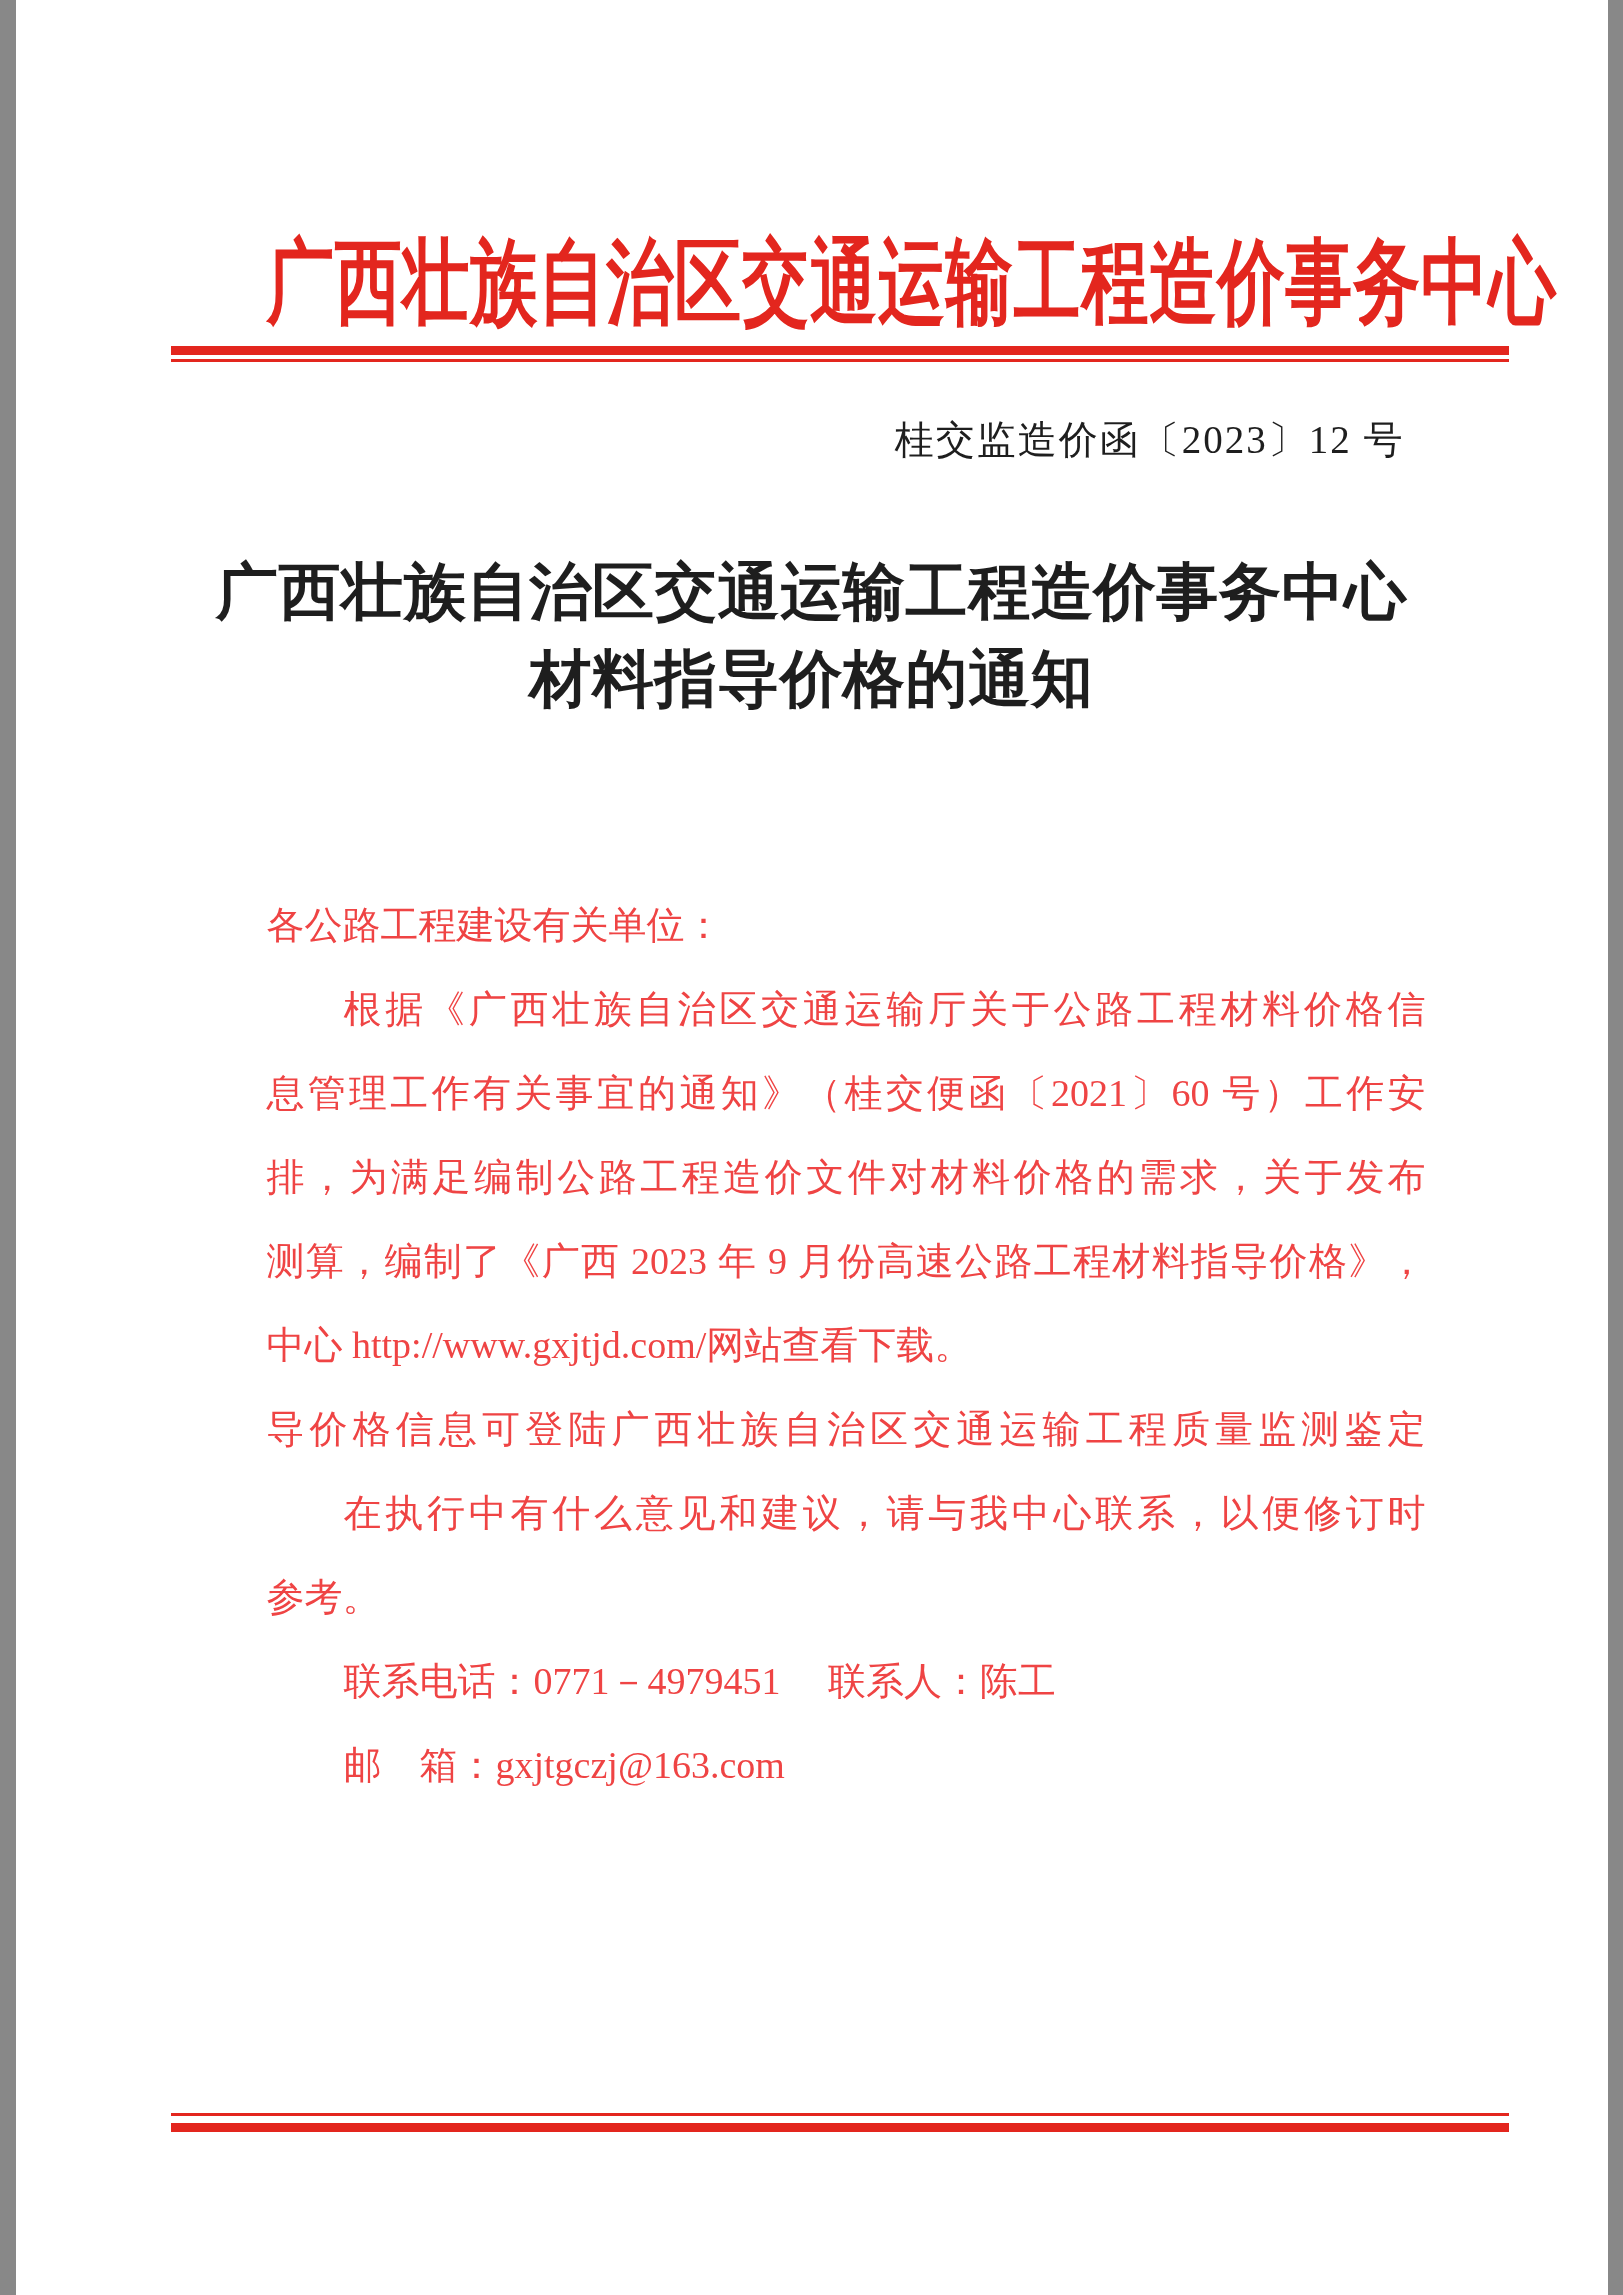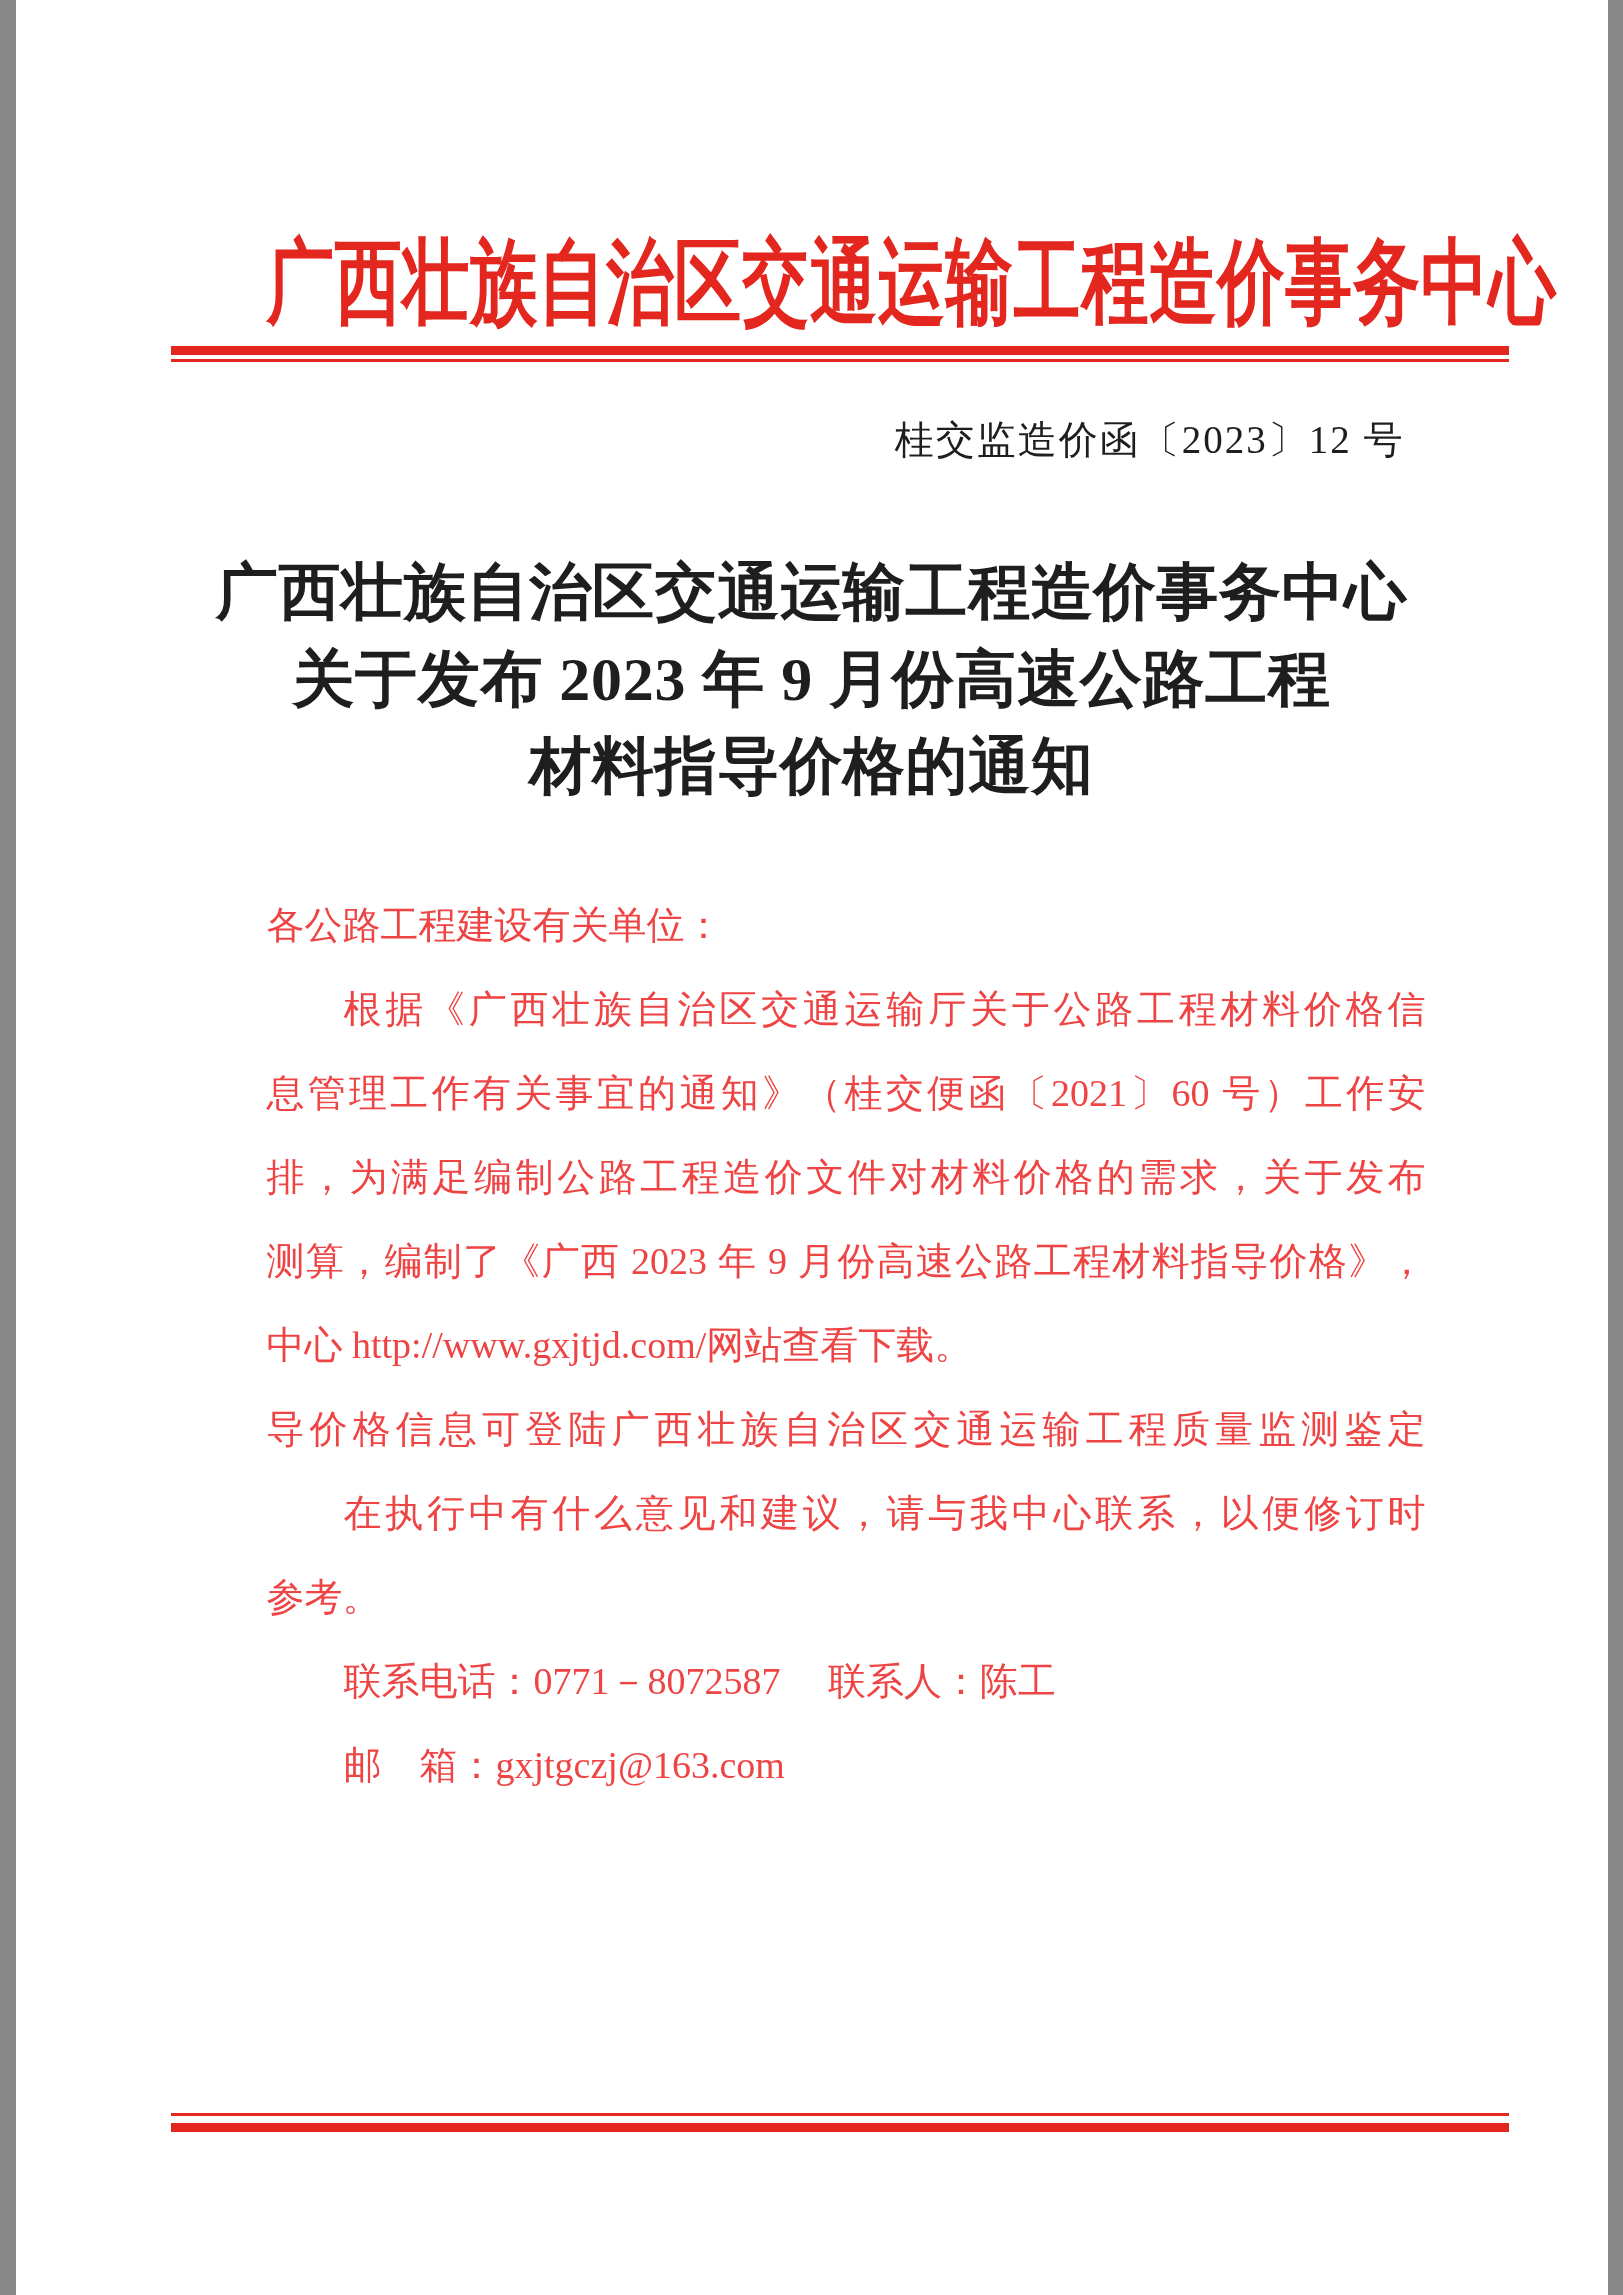--- a/index.html
+++ b/index.html
@@ -87,35 +87,34 @@
     <span class="org">广西壮族自治区交通运输工程造价事务中心</span>
   </div>
 
   <div class="rule rule-h-thick"></div>
   <div class="rule rule-h-thin"></div>
 
   <div class="doc-number">桂交监造价函〔2023〕12 号</div>
 
   <div class="doc-title">
     <div>广西壮族自治区交通运输工程造价事务中心</div>
-    <div>关于发布 2023 年 9 月份高速公路工程</div>
     <div>材料指导价格的通知</div>
   </div>
 
   <div class="body-text">
     <div class="line">各公路工程建设有关单位：</div>
     <div class="line indent fill">根据《广西壮族自治区交通运输厅关于公路工程材料价格信</div>
     <div class="line fill">息管理工作有关事宜的通知》（桂交便函〔2021〕60 号）工作安</div>
     <div class="line fill">排，为满足编制公路工程造价文件对材料价格的需求，关于发布</div>
     <div class="line fill">测算，编制了《广西 2023 年 9 月份高速公路工程材料指导价格》，</div>
     <div class="line">中心 http://www.gxjtjd.com/网站查看下载。</div>
     <div class="line fill">导价格信息可登陆广西壮族自治区交通运输工程质量监测鉴定</div>
     <div class="line indent fill">在执行中有什么意见和建议，请与我中心联系，以便修订时</div>
     <div class="line">参考。</div>
-    <div class="line indent">联系电话：0771－8072587　 联系人：陈工</div>
+    <div class="line indent">联系电话：0771－4979451　 联系人：陈工</div>
     <div class="line indent">邮　箱：gxjtgczj@163.com</div>
   </div>
 
   <div class="rule rule-f-thin"></div>
   <div class="rule rule-f-thick"></div>
 
 </div>
 
 
 </body></html>

